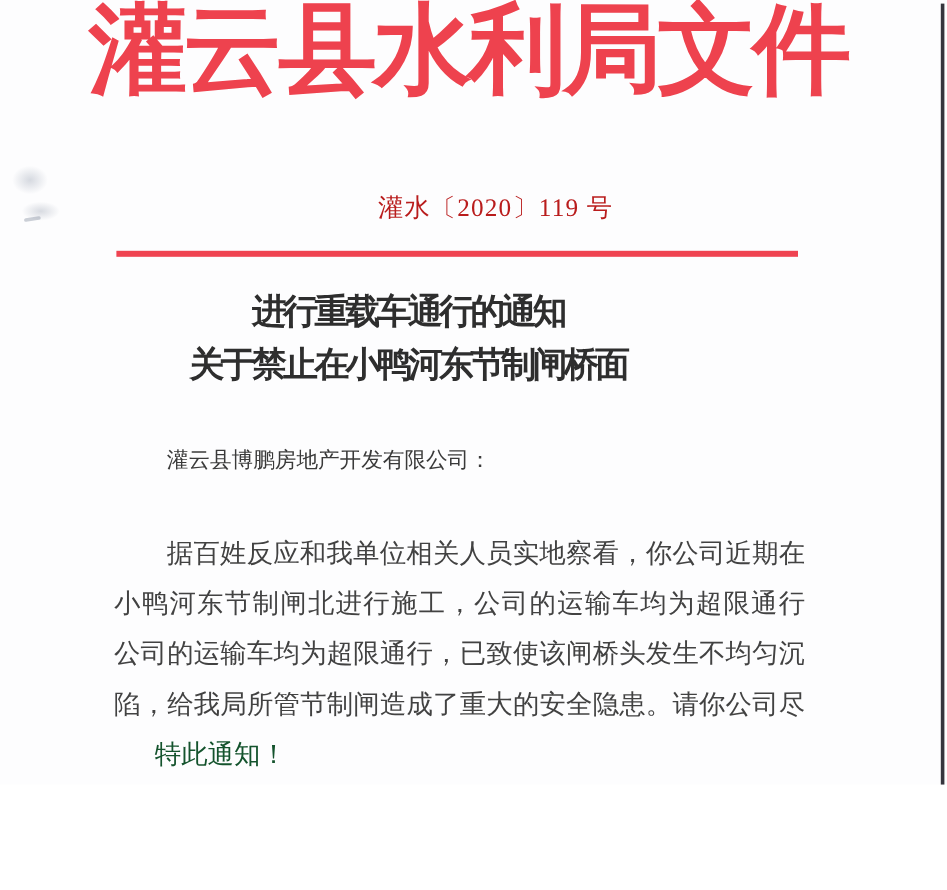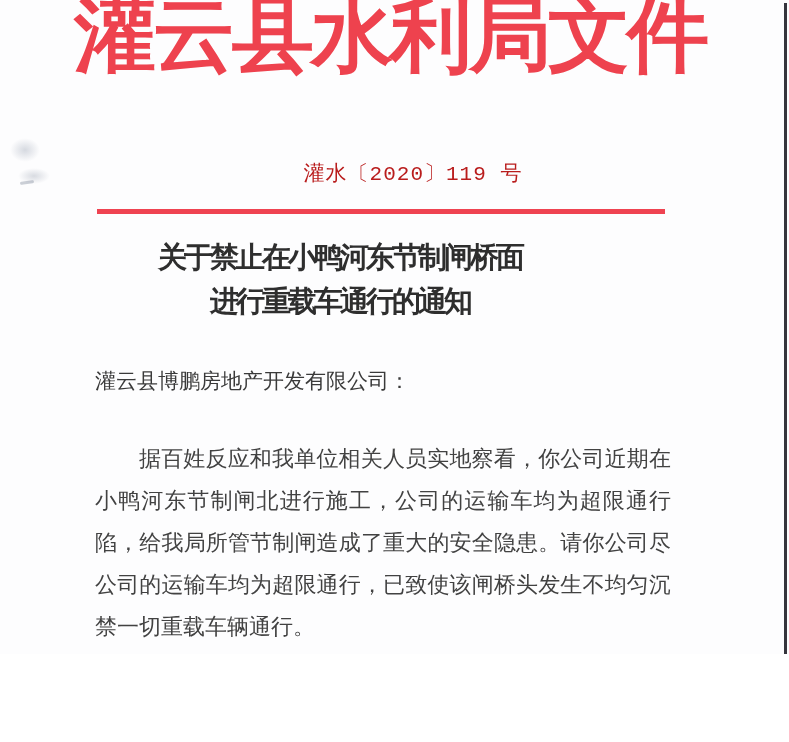--- a/index.html
+++ b/index.html
@@ -2,21 +2,21 @@
 <html><head>
 <meta charset="utf-8">
 <style>
   html, body { margin: 0; padding: 0; background: #ffffff; }
   .page {
     position: relative;
     width: 789px;
     height: 654px;
     background: #fdfdfe;
     overflow: hidden;
-    font-family: Liberation Mono, monospace;
+    font-family: Liberation Serif, serif;
   }
 
   
   .header-title {
     position: absolute;
     top: -4px;
     left: 0;
     width: 780px;
     text-align: center;
     font-size: 82px;
@@ -69,23 +69,24 @@
   
   .body-block {
     position: absolute;
     top: 362px;
     left: 95px;
     width: 576px;
     line-height: 42px;
     color: #424242;
   }
   .recipient {
-    font-size: 21px;
+    font-size: 18px;
     color: #3a3a3a;
     white-space: nowrap;
+    margin-left: 44px;
   }
   .body-line {
     font-size: 22px;
     text-align: justify;
     text-align-last: justify;
   }
   .body-line.indent { text-indent: 44px; margin-top: 36px; }
   .body-line.short { text-align-last: left; }
   .closing {
     font-size: 22px;
@@ -146,32 +147,31 @@
   <div class="smudge-2"></div>
   <div class="smudge-3"></div>
 
   <div class="header-title">灌云县水利局文件</div>
 
   <div class="doc-number">灌水〔2020〕119 号</div>
 
   <div class="red-divider"></div>
 
   <div class="doc-title">
+    <div>进行重载车通行的通知</div>
     <div>关于禁止在小鸭河东节制闸桥面</div>
-    <div>进行重载车通行的通知</div>
   </div>
 
   <div class="body-block">
     <div class="recipient">灌云县博鹏房地产开发有限公司：</div>
 
     <div class="body-line indent">据百姓反应和我单位相关人员实地察看，你公司近期在</div>
     <div class="body-line">小鸭河东节制闸北进行施工，公司的运输车均为超限通行</div>
+    <div class="body-line">公司的运输车均为超限通行，已致使该闸桥头发生不均匀沉</div>
     <div class="body-line">陷，给我局所管节制闸造成了重大的安全隐患。请你公司尽</div>
-    <div class="body-line">公司的运输车均为超限通行，已致使该闸桥头发生不均匀沉</div>
-    <div class="body-line short">禁一切重载车辆通行。</div>
 
     <div class="closing">特此通知！</div>
   </div>
 
   <div class="scan-edge-right"></div>
   <div class="scan-edge-bottom"></div>
 
 </div>
 
 </body></html>

